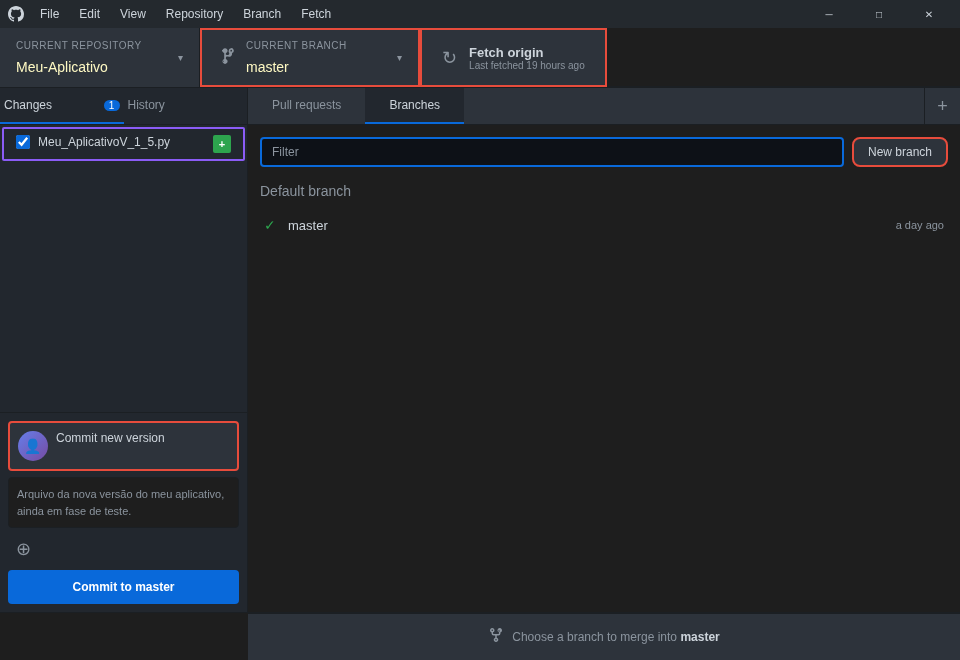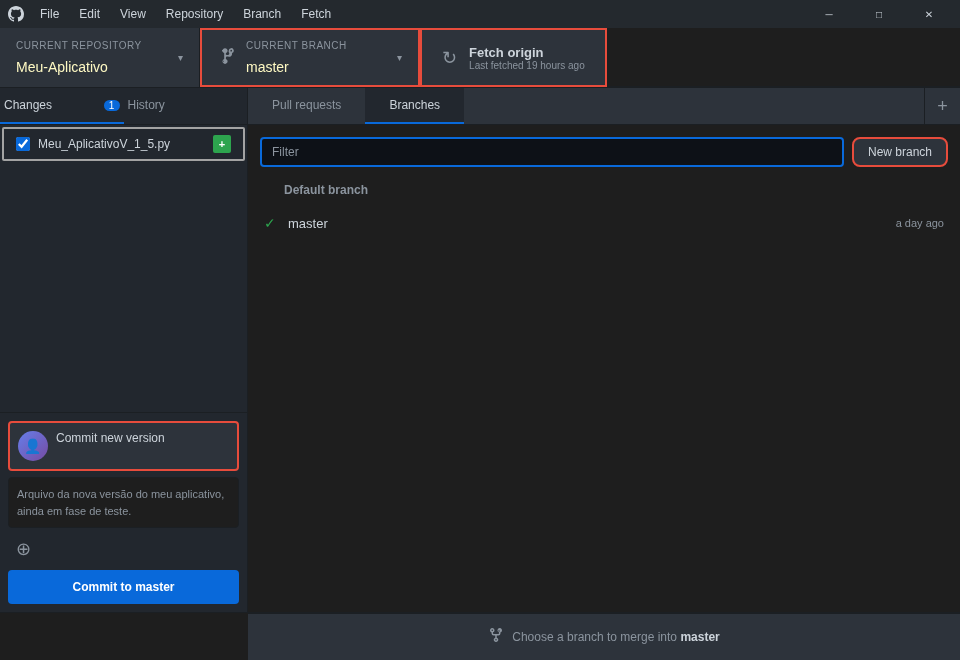--- a/index.html
+++ b/index.html
@@ -181,24 +181,23 @@
       font-size: 11px;
       color: #8b949e;
     }
 
     .file-list {
       flex: 1;
       overflow-y: auto;
     }
     .file-item {
       display: flex;
-      align-items: center;
       padding: 6px 12px;
       cursor: pointer;
-      border: 2px solid #a3a3a3;
+      border: 2px solid #8b5cf6;
       margin: 2px;
       border-radius: 2px;
     }
     .file-checkbox {
       width: 14px;
       height: 14px;
       accent-color: #0969da;
       margin-right: 8px;
       flex-shrink: 0;
     }
@@ -371,26 +370,25 @@
       border: 2px solid #e74c3c;
       border-radius: 8px;
       font-size: 12px;
       cursor: pointer;
       font-weight: 500;
       white-space: nowrap;
     }
 
     .branch-section-label {
       padding: 4px 12px 8px;
-      font-size: 12px;
-      color: #8b949e;
-      font-weight: 700;
+      font-size: 14px;
+      color: #8b949e;
+      font-weight: 400;
       text-transform: none;
       flex-shrink: 0;
-      margin-left: 24px;
     }
 
     .branch-list {
       flex: 1;
       overflow-y: auto;
     }
     .branch-item {
       display: flex;
       align-items: center;
       padding: 10px 16px;

